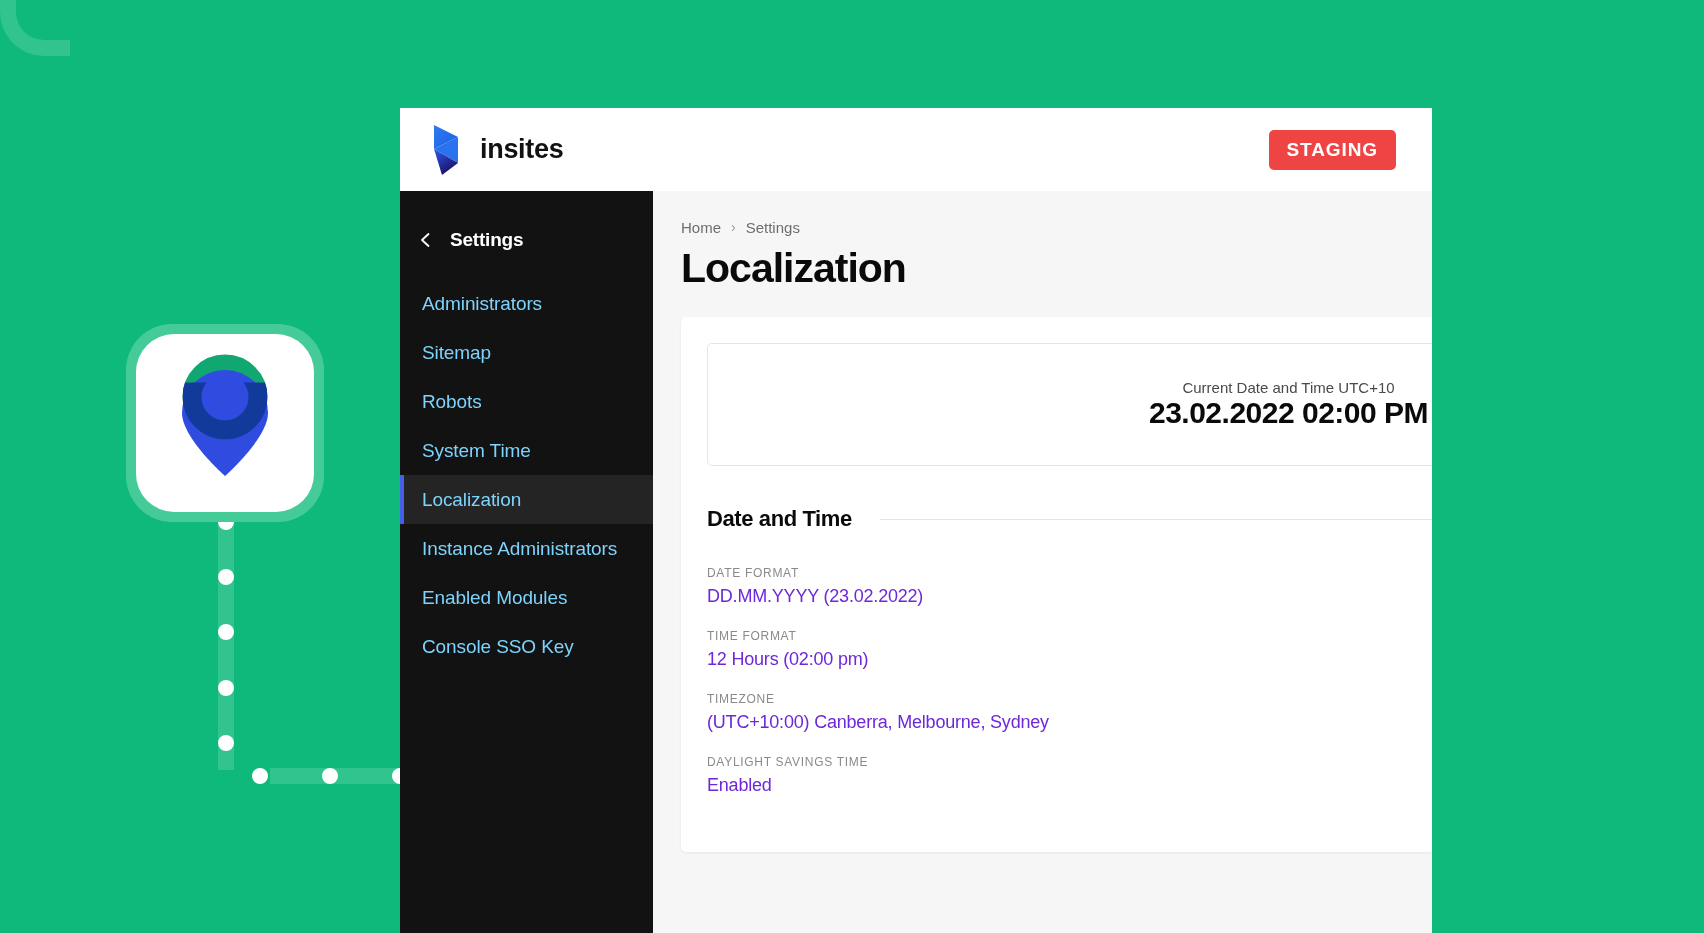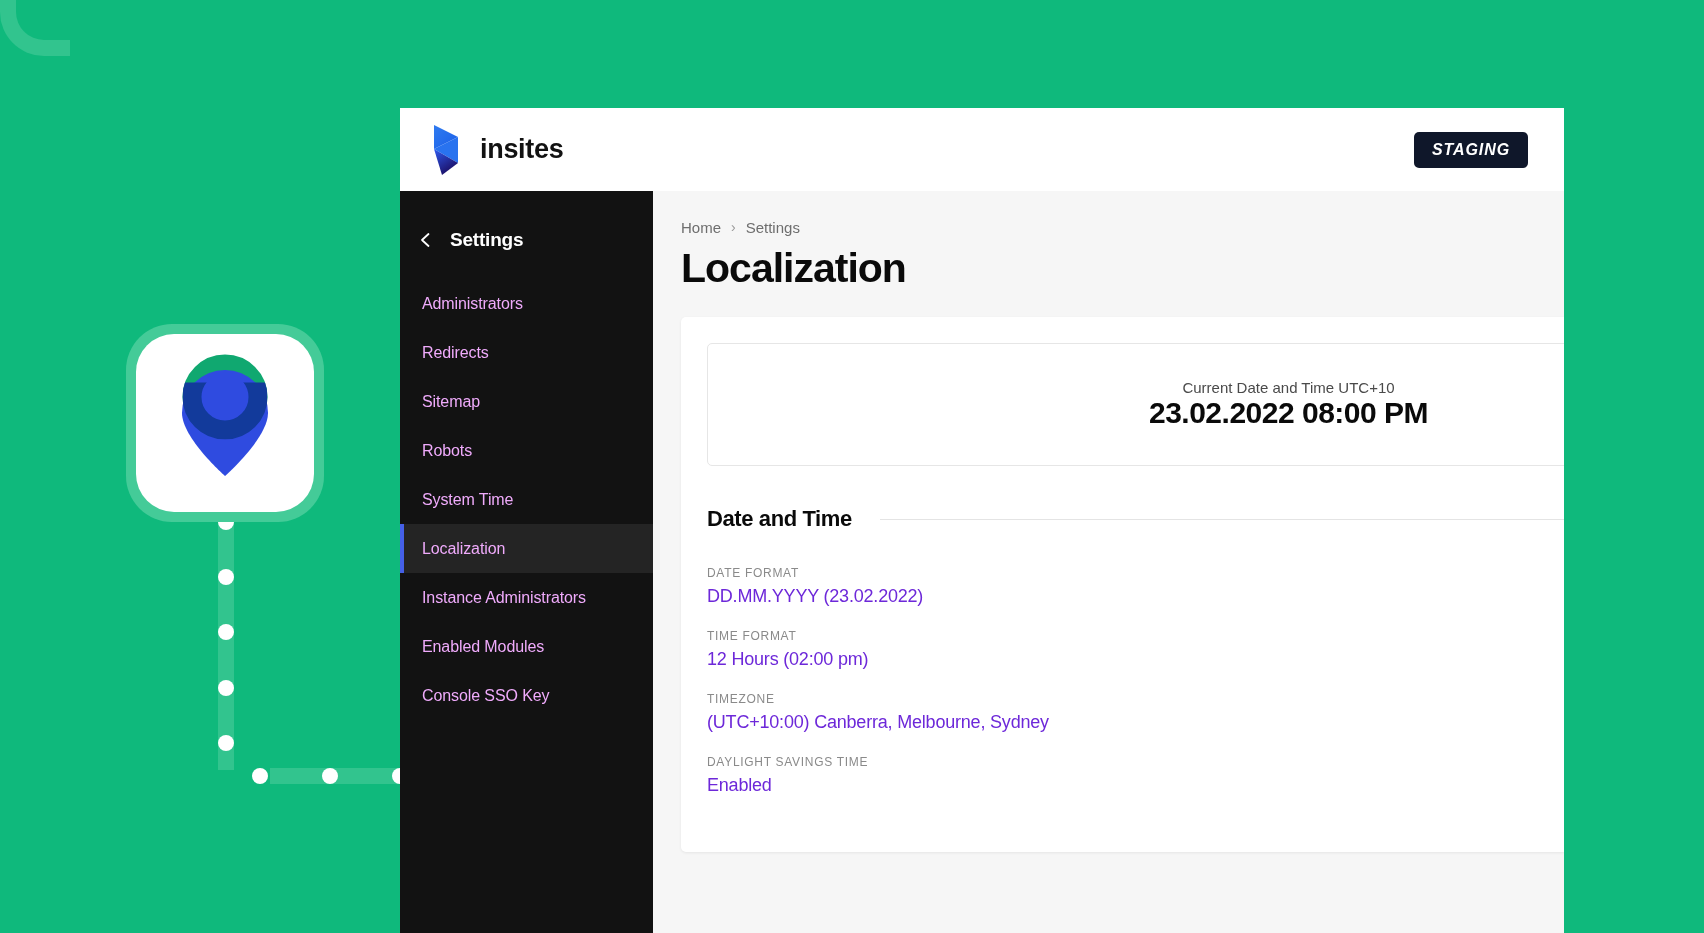--- a/index.html
+++ b/index.html
@@ -87,21 +87,21 @@
     width: 178px;
     height: 178px;
     z-index: 4;
   }
 
   
   #app-window {
     position: absolute;
     left: 400px;
     top: 108px;
-    width: 1164px;
+    width: 1032px;
     height: 825px;
     background: #F7F7F7;
     z-index: 10;
     overflow: hidden;
     display: flex;
     flex-direction: column;
   }
 
   
   #topbar {
@@ -124,31 +124,30 @@
     height: 52px;
     display: block;
   }
   #brand-name {
     font-size: 27px;
     font-weight: bold;
     color: #121212;
     letter-spacing: -0.3px;
   }
   #staging-badge {
-    background: #0f172a;
+    background: #ef4444;
     color: #FFFFFF;
-    font-size: 16px;
+    font-size: 19px;
     font-weight: bold;
     letter-spacing: 0.9px;
     padding: 9px 18px;
     border-radius: 5px;
     border: none;
     cursor: pointer;
     font-family: "Liberation Sans", sans-serif;
-    font-style: italic;
   }
 
   
   #body-row {
     flex: 1 1 auto;
     display: flex;
     min-height: 0;
   }
 
   
@@ -182,22 +181,22 @@
     margin-top: 16px;
   }
   .nav-item {
     height: 49px;
     display: flex;
     align-items: center;
     padding-left: 18px;
     border-left: 4px solid transparent;
     box-sizing: border-box;
     cursor: pointer;
-    color: #f0abfc;
-    font-size: 16px;
+    color: #7dd3fc;
+    font-size: 19px;
     letter-spacing: -0.1px;
   }
   .nav-item.active {
     background: #242424;
     border-left-color: #4560E6;
   }
 
   
   #main {
     flex: 1 1 auto;
@@ -350,21 +349,20 @@
 
     <nav id="sidebar">
       <div id="sidebar-header">
         <svg id="sidebar-back-icon" viewBox="0 0 16 16">
           <path d="M10.5 2 L4 8 L10.5 14" fill="none" stroke="#FFFFFF" stroke-width="1.8" stroke-linecap="round" stroke-linejoin="round"></path>
         </svg>
         <span id="sidebar-title">Settings</span>
       </div>
       <div id="sidebar-nav">
         <div class="nav-item">Administrators</div>
-        <div class="nav-item">Redirects</div>
         <div class="nav-item">Sitemap</div>
         <div class="nav-item">Robots</div>
         <div class="nav-item">System Time</div>
         <div class="nav-item active">Localization</div>
         <div class="nav-item">Instance Administrators</div>
         <div class="nav-item">Enabled Modules</div>
         <div class="nav-item">Console SSO Key</div>
       </div>
     </nav>
 
@@ -373,21 +371,21 @@
         <span class="crumb">Home</span>
         <span id="crumb-sep">›</span>
         <span class="crumb">Settings</span>
       </div>
 
       <h1 id="page-title">Localization</h1>
 
       <section id="content-card">
         <div id="current-time-box">
           <div id="current-time-label">Current Date and Time UTC+10</div>
-          <div id="current-time-value">23.02.2022 08:00 PM</div>
+          <div id="current-time-value">23.02.2022 02:00 PM</div>
         </div>
 
         <div id="section-heading-row">
           <div id="section-heading">Date and Time</div>
           <div id="section-rule"></div>
         </div>
 
         <div class="field">
           <div class="field-label">DATE FORMAT</div>
           <div class="field-value">DD.MM.YYYY (23.02.2022)</div>

